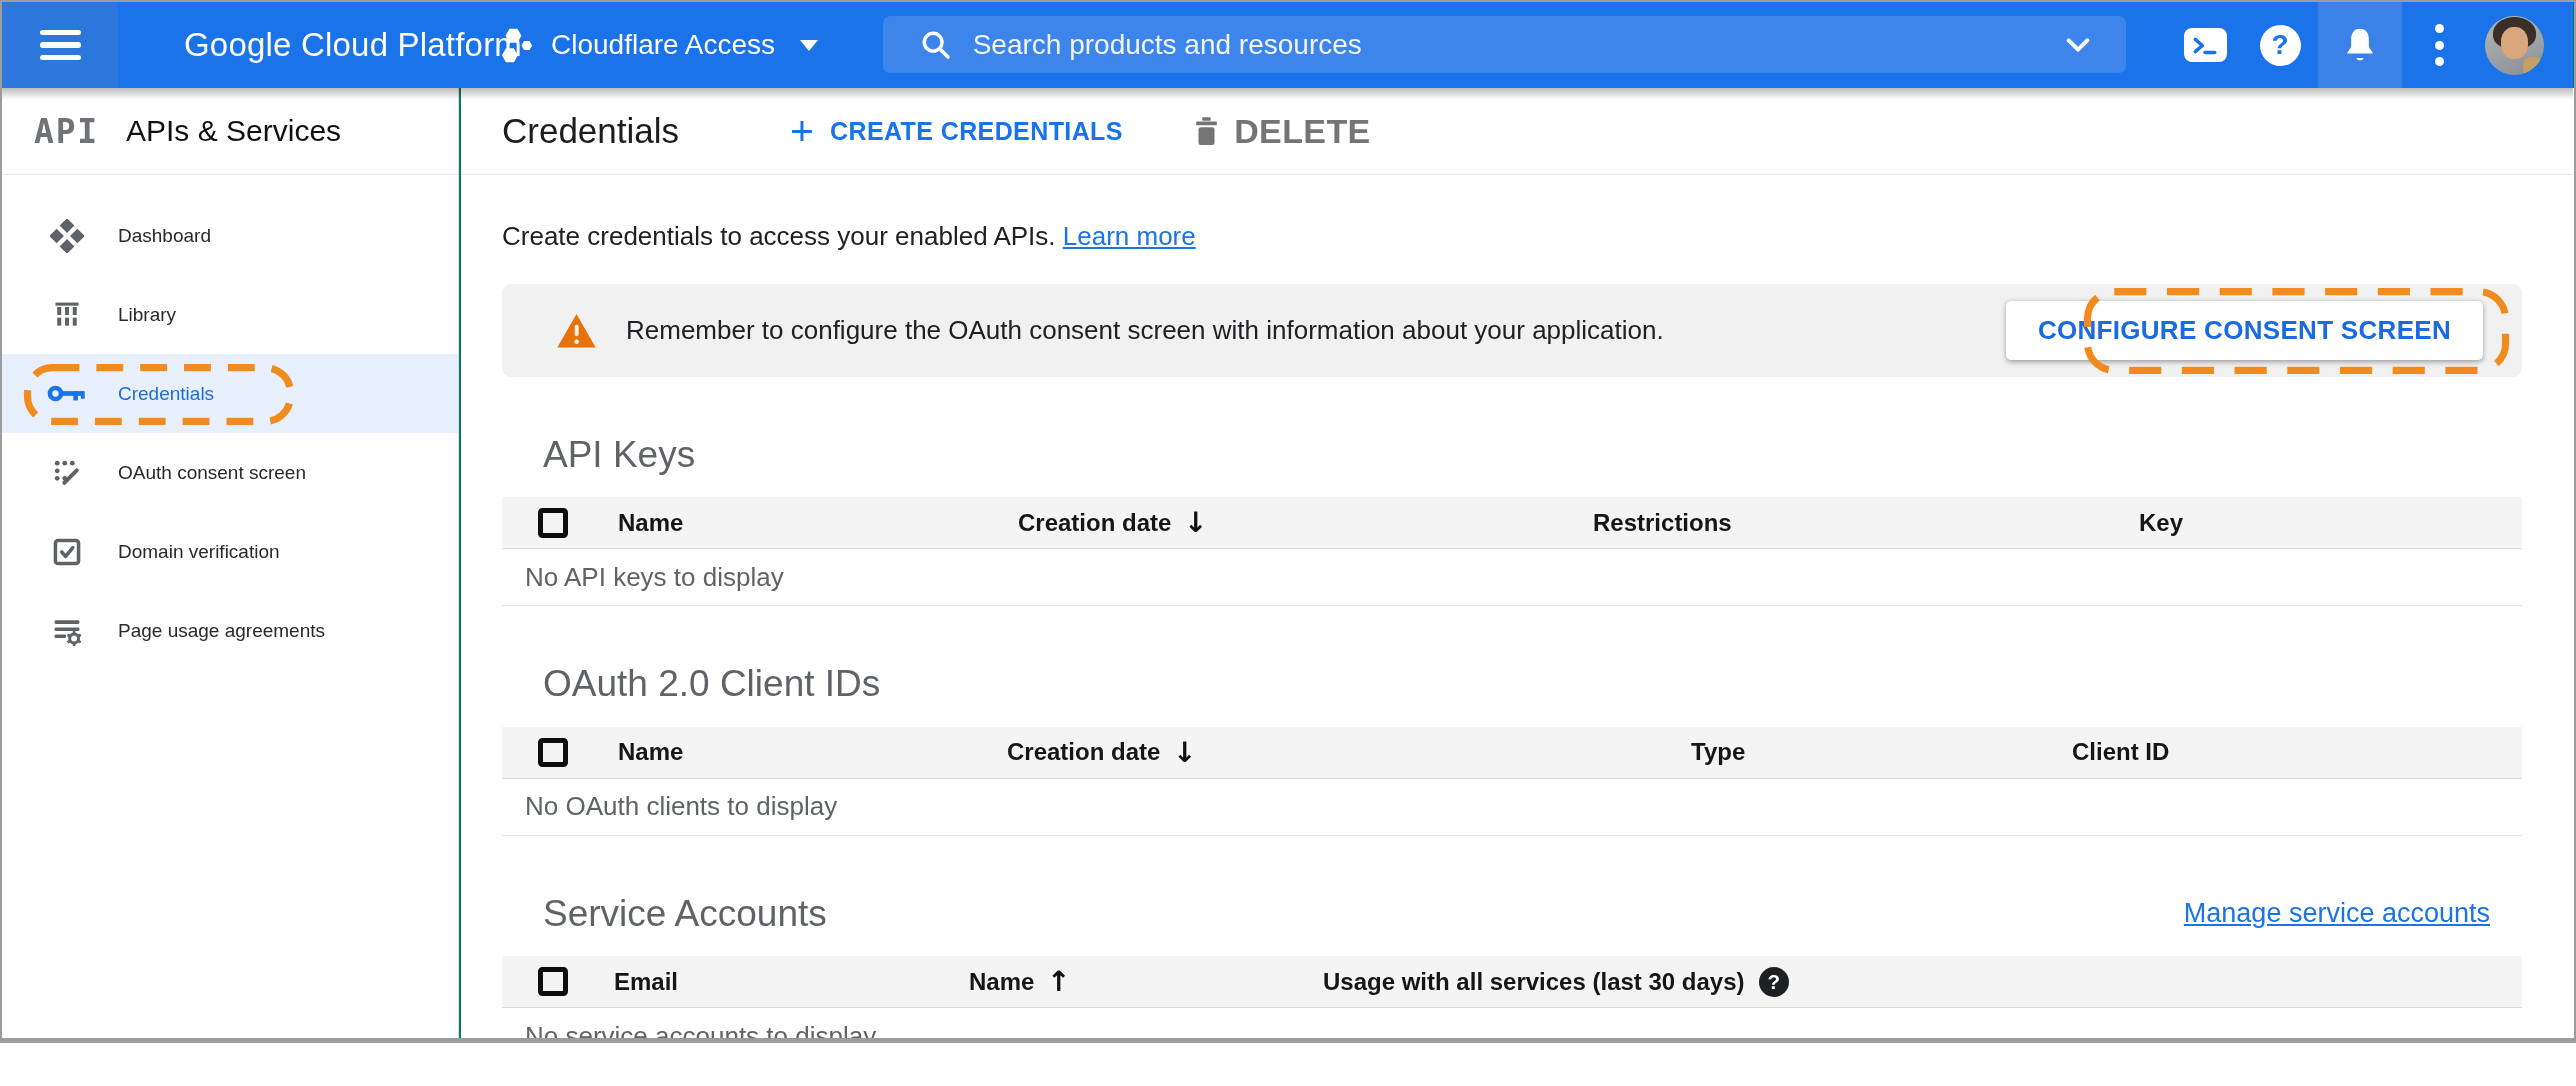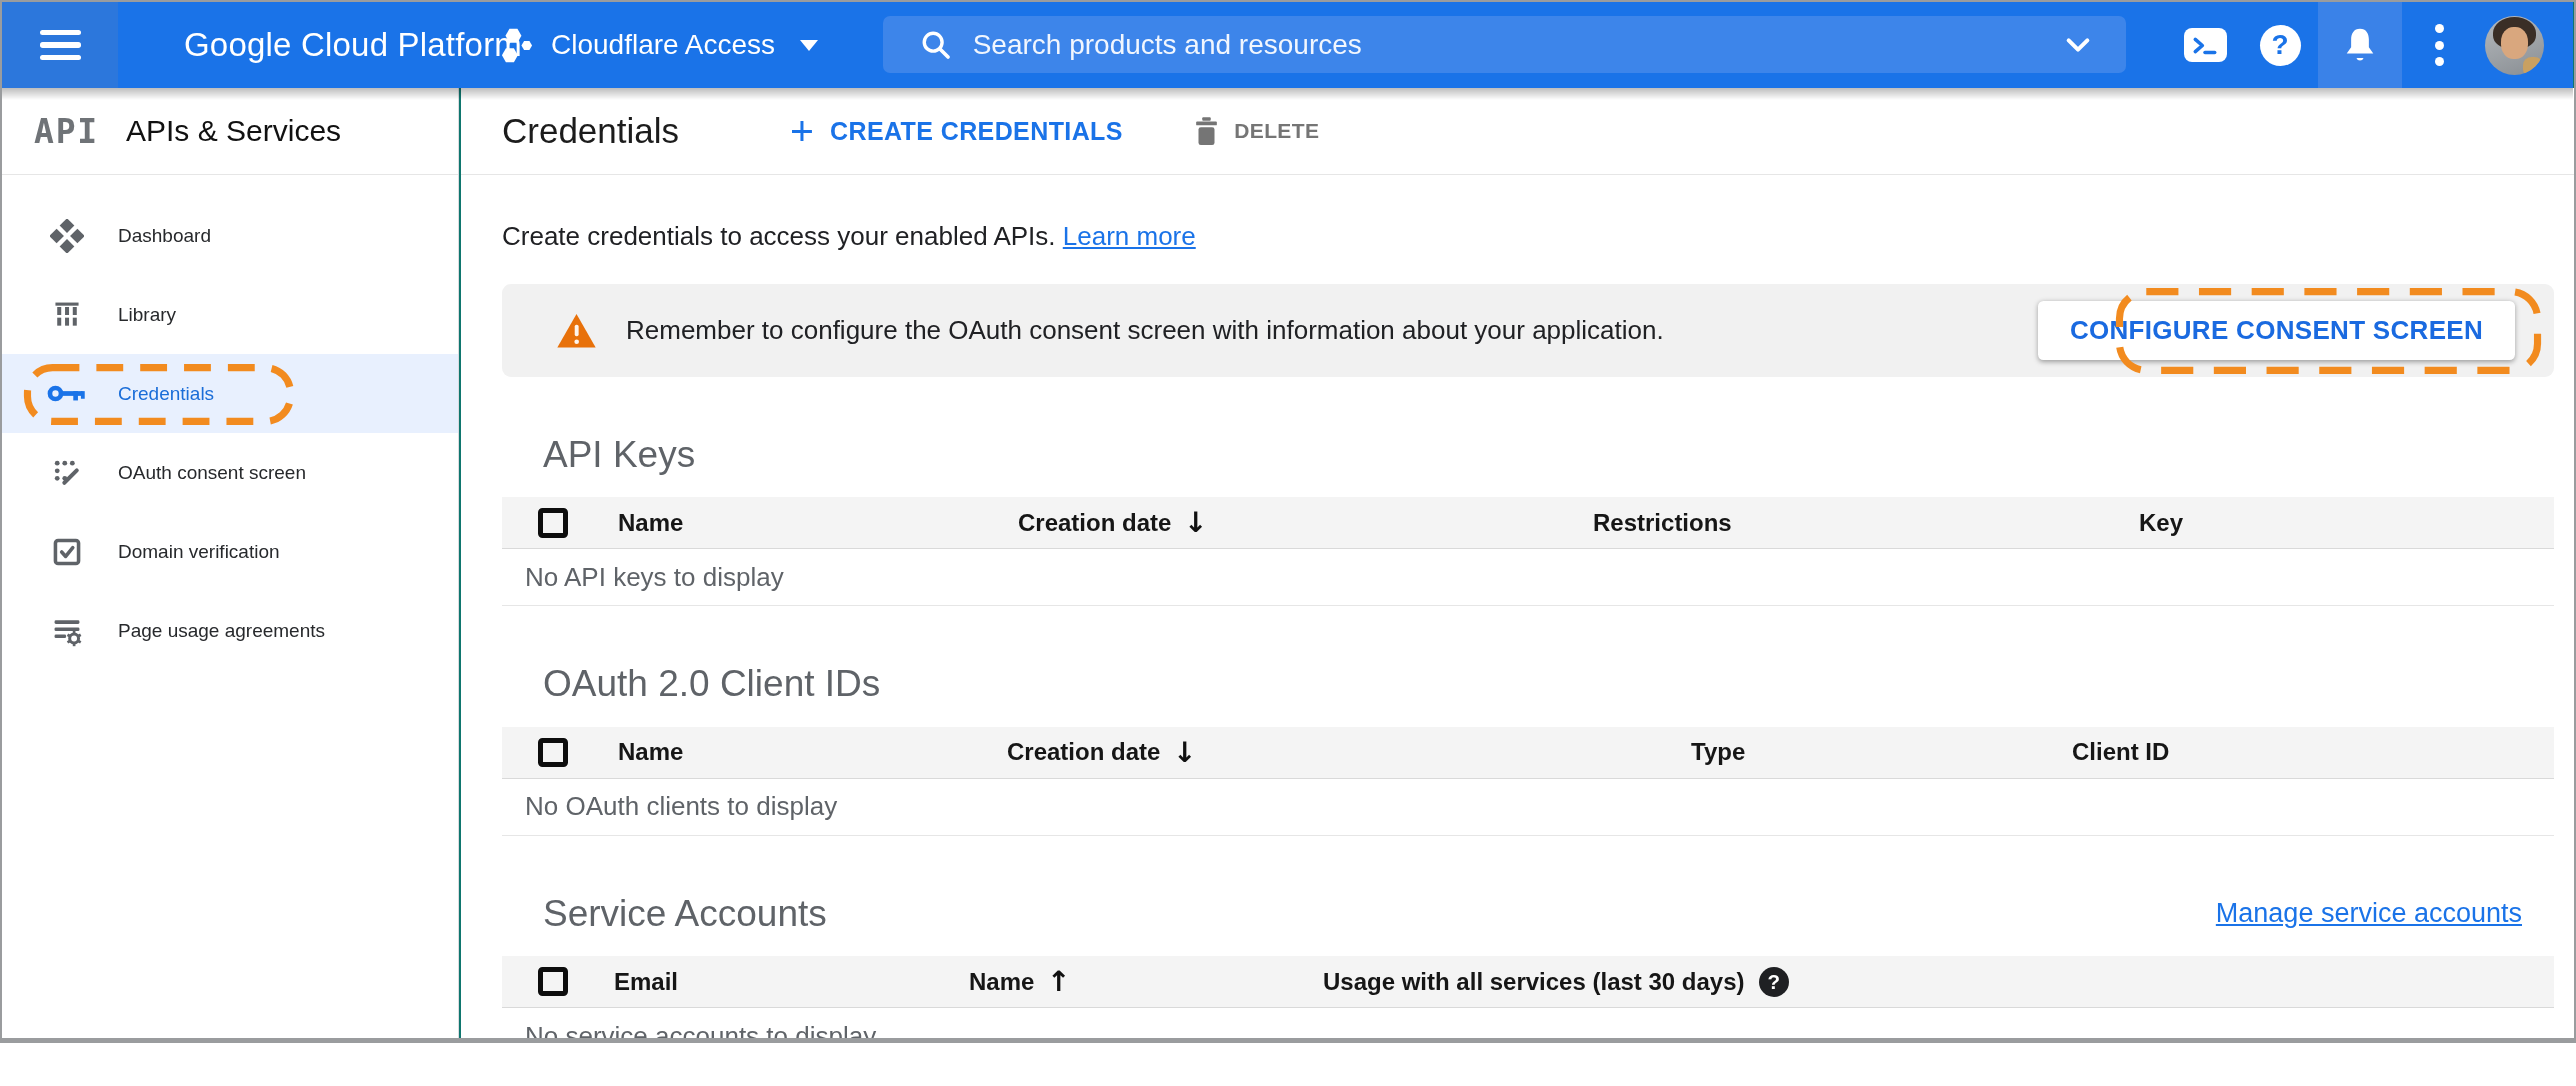--- a/index.html
+++ b/index.html
@@ -63,23 +63,23 @@
 
   
   .main { position:absolute; left:459px; top:86px; right:0; bottom:0; background:#fff; }
   .toolbar { height:87px; border-bottom:1.8px solid #e6e6e6; display:flex; align-items:center; }
   .page-title { margin-left:41px; font-size:35px; color:#1c1c1c; }
   .tb-btn { display:flex; align-items:center; cursor:pointer; }
   .tb-create { margin-left:111px; color:#1a73e8; }
   .tb-create .plus { font-size:41px; font-weight:400; line-height:36px; margin-right:16px; }
   .tb-create .tlbl { font-size:25px; font-weight:700; letter-spacing:0.4px; }
   .tb-delete { margin-left:70px; color:#757575; }
-  .tb-delete .tlbl { font-size:21px; font-weight:700; letter-spacing:0.4px; margin-left:14.3px; }
-
-  .content { padding:0 20px 0 41px; }
+  .tb-delete .tlbl { font-size:34px; font-weight:700; letter-spacing:0.4px; margin-left:14.3px; }
+
+  .content { padding:0 52px 0 41px; }
   .intro { margin-top:46px; font-size:26px; color:#202124; }
   .intro a { color:#1a73e8; text-decoration:underline; cursor:pointer; }
 
   .banner { position:relative; margin-top:32px; height:93px; background:#f1f1f1; border-radius:9px;
             display:flex; align-items:center; }
   .warn-ic { margin-left:54px; display:flex; }
   .banner .btxt { margin-left:29px; font-size:26px; color:#202124; }
   .consent-btn { position:absolute; right:39px; top:17px; height:59px; padding:0 32px; background:#fff;
                  border:none; border-radius:5.4px; box-shadow:0 1.8px 5.4px rgba(0,0,0,0.35);
                  color:#1a6ae0; font-size:26px; font-weight:700; letter-spacing:0.3px;

